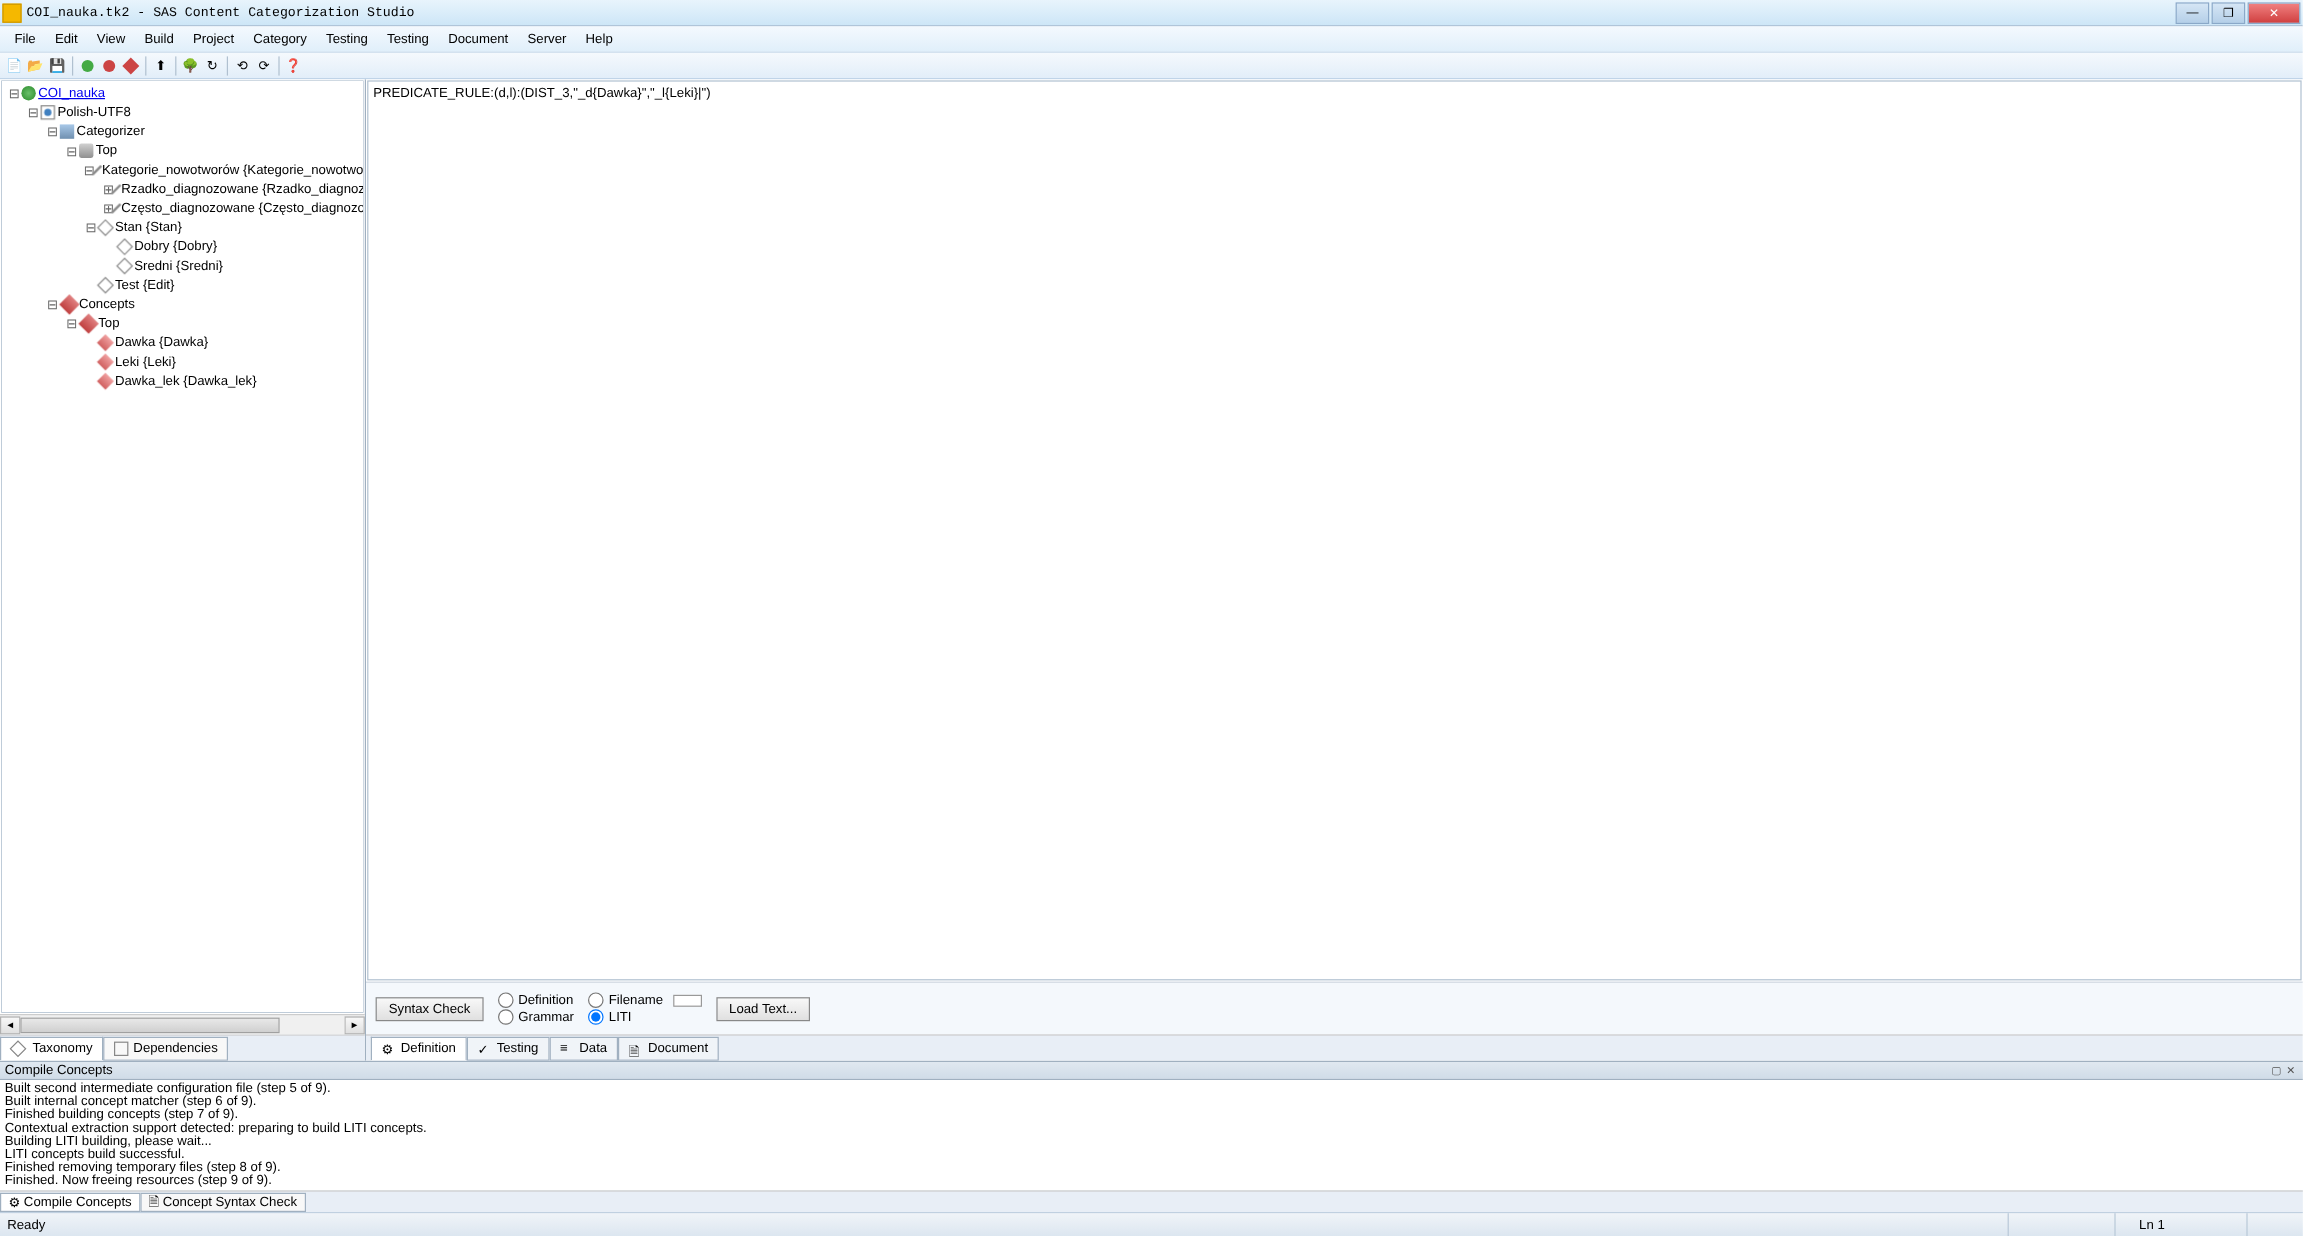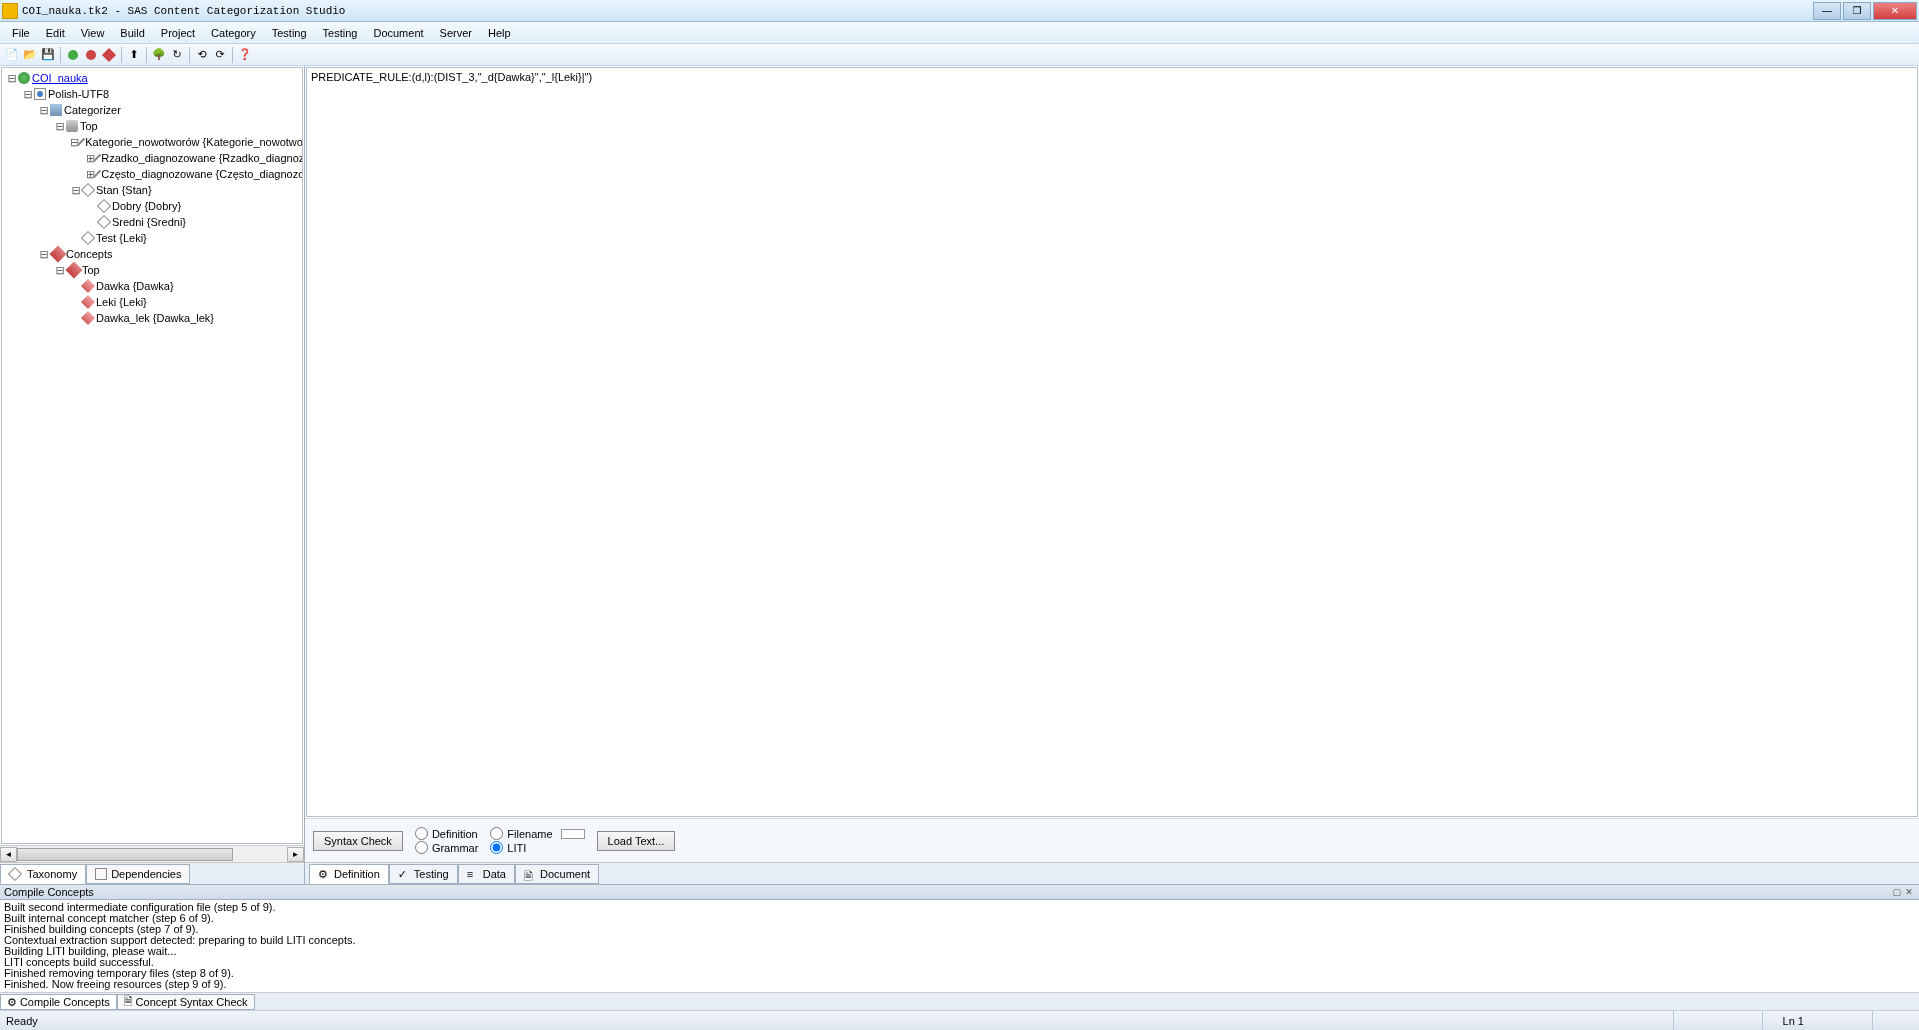--- a/index.html
+++ b/index.html
@@ -164,21 +164,21 @@
             <span class="lbl">Dobry {Dobry}</span>
           </div>
         <div class="tree-node" style="padding-left:82px">
             <span class="tw"> </span>
             <span class="ic item"></span>
             <span class="lbl">Sredni {Sredni}</span>
           </div>
         <div class="tree-node" style="padding-left:66px">
             <span class="tw"> </span>
             <span class="ic item"></span>
-            <span class="lbl">Test {Leki}</span>
+            <span class="lbl">Test {Edit}</span>
           </div>
         <div class="tree-node" style="padding-left:34px">
             <span class="tw">⊟</span>
             <span class="ic conc"></span>
             <span class="lbl">Concepts</span>
           </div>
         <div class="tree-node" style="padding-left:50px">
             <span class="tw">⊟</span>
             <span class="ic conc"></span>
             <span class="lbl">Top</span>

